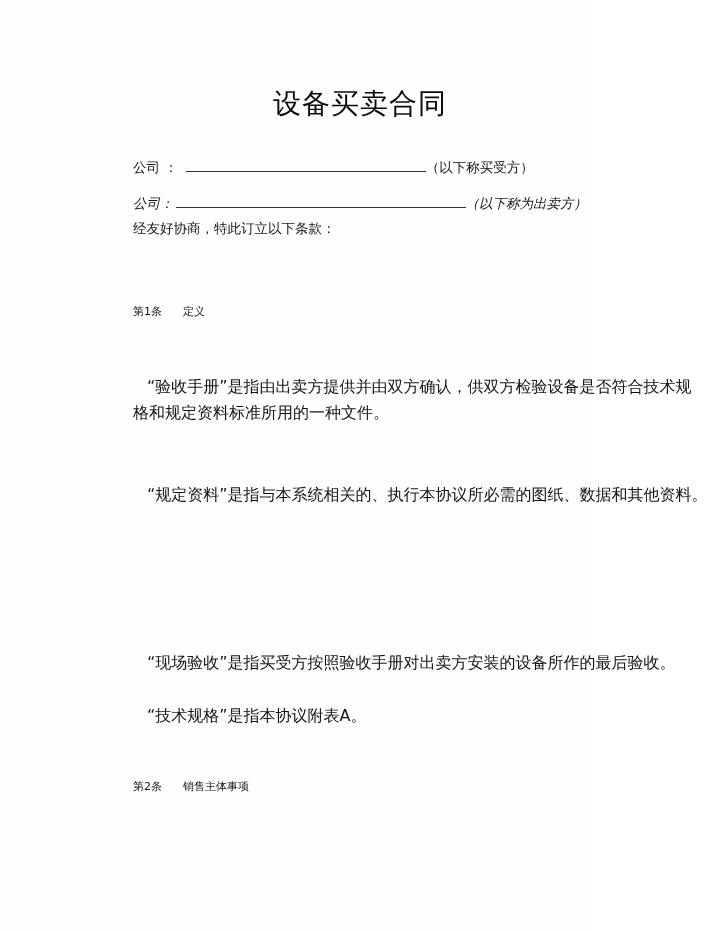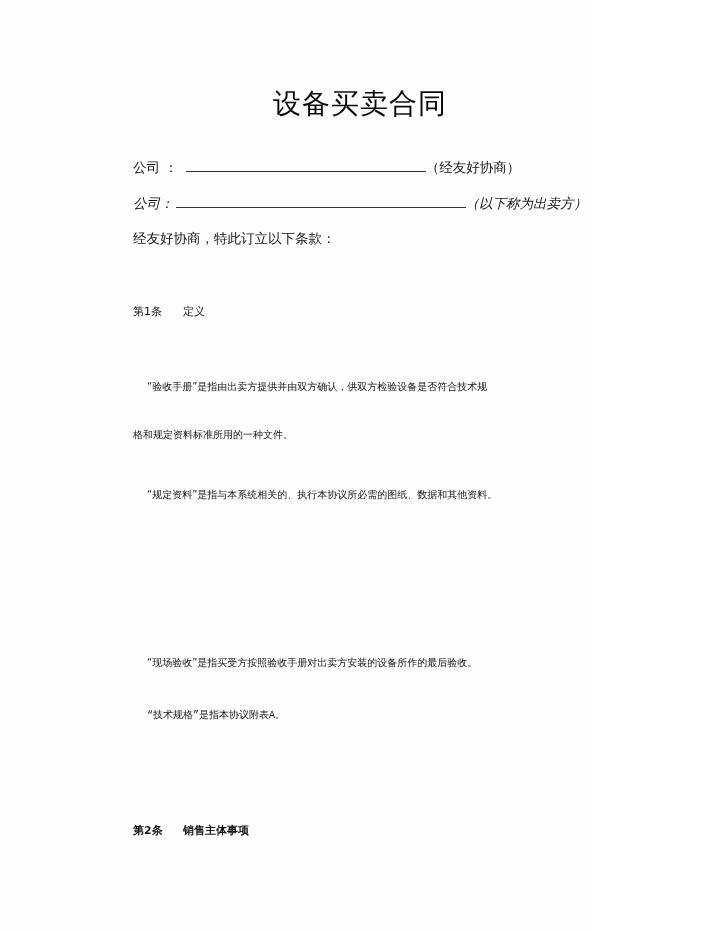--- a/index.html
+++ b/index.html
@@ -42,81 +42,81 @@
     .blank {
       display: inline-block;
       border-bottom: 1px solid #333333;
       height: 14px;
       vertical-align: baseline;
     }
     .para {
       position: absolute;
       left: 133px;
       width: 490px;
-      font-size: 10px;
+      font-size: 16px;
       color: #141414;
     }
     .para .first {
       display: block;
       padding-left: 14px;
       line-height: 20px;
       white-space: nowrap;
     }
     .para .cont {
       display: block;
       line-height: 20px;
-      margin-top: 28px;
+      margin-top: 6px;
       white-space: nowrap;
     }
     .section {
       position: absolute;
       left: 133px;
       font-size: 11px;
       line-height: 20px;
       white-space: nowrap;
       color: #141414;
     }
     .section .num { display: inline-block; width: 50px; }
   </style>
 </head>
 <body>
 
 <div class="page">
 
   <div class="title">设备买卖合同</div>
 
   <div class="line" style="top:157px;">
-    <span>公司 ：</span><span class="blank" style="width:240px;margin-left:8px;"></span><span>（经友好协商）</span>
+    <span>公司 ：</span><span class="blank" style="width:240px;margin-left:8px;"></span><span>（以下称买受方）</span>
   </div>
 
   <div class="line" style="top:193px;font-style:italic;">
     <span>公司：</span><span class="blank" style="width:290px;margin-left:2px;"></span><span>（以下称为出卖方）</span>
   </div>
 
-  <div class="line" style="top:230px;font-family:Liberation Mono, monospace;">经友好协商，特此订立以下条款：</div>
+  <div class="line" style="top:218px;">经友好协商，特此订立以下条款：</div>
 
   <div class="section" style="top:302px;">
     <span class="num">第1条</span><span>定义</span>
   </div>
 
   <div class="para" style="top:377px;">
     <span class="first">“验收手册”是指由出卖方提供并由双方确认，供双方检验设备是否符合技术规</span>
     <span class="cont">格和规定资料标准所用的一种文件。</span>
   </div>
 
   <div class="para" style="top:485px;">
     <span class="first">“规定资料”是指与本系统相关的、执行本协议所必需的图纸、数据和其他资料。</span>
   </div>
 
 
   <div class="para" style="top:653px;">
     <span class="first">“现场验收”是指买受方按照验收手册对出卖方安装的设备所作的最后验收。</span>
   </div>
 
-  <div class="para" style="top:706px;font-family:Liberation Mono, monospace;">
+  <div class="para" style="top:706px;">
     <span class="first">“技术规格”是指本协议附表A。</span>
   </div>
 
-  <div class="section" style="top:821px;font-weight:bold;">
+  <div class="section" style="top:777px;">
     <span class="num">第2条</span><span>销售主体事项</span>
   </div>
 
 </div>
 
 </body></html>

